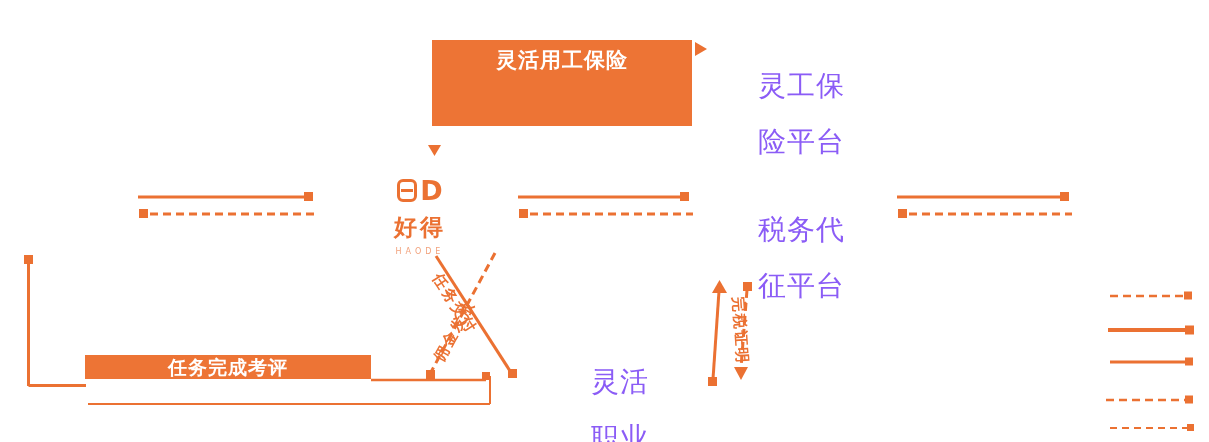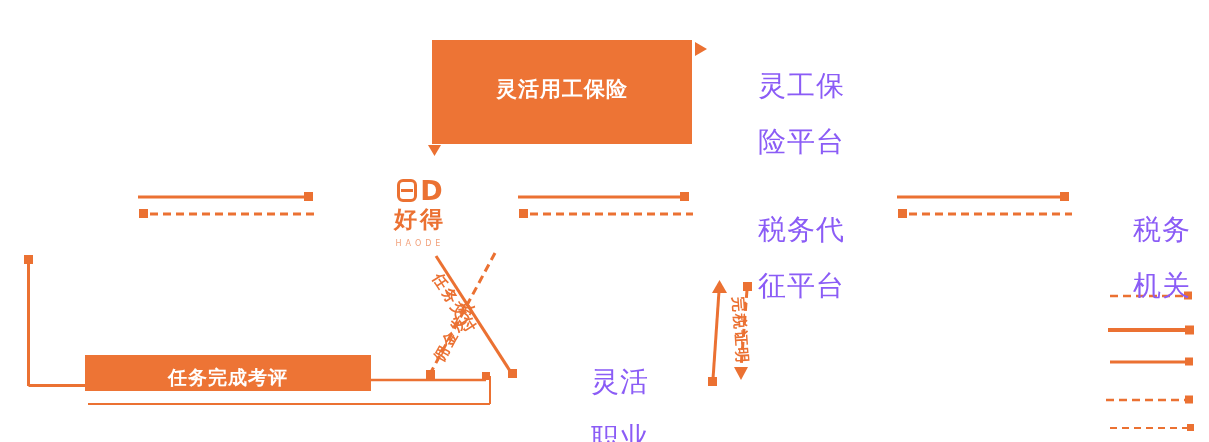--- a/index.html
+++ b/index.html
@@ -12,40 +12,40 @@
     position:absolute; color:#8b5cf6; font-weight:normal; font-size:28px;
     line-height:28px; letter-spacing:1px; white-space:pre-line;
   }
   .node .nline { display:block; }
   .node-center { text-align:center; }
   .obox {
     position:absolute; background:#ED7435; color:#ffffff; font-weight:bold;
     letter-spacing:1px;
   }
   .insurance-box {
-    left:432px; top:40px; width:260px; height:104px;
-    font-size:21px; text-align:center; box-sizing:border-box; padding-top:35px;
+    left:432px; top:40px; width:260px; height:86px;
+    font-size:21px; text-align:center; box-sizing:border-box; padding-top:6px;
   }
   .evaluation-box {
-    left:85px; top:355px; width:286px; height:36px; font-size:19px;
-    display:flex; align-items:flex-end; justify-content:center;
+    left:85px; top:355px; width:286px; height:24px; font-size:19px;
+    display:flex; align-items:flex-start; justify-content:center;
   }
   .rot-label {
     position:absolute; color:#EB7132; font-weight:bold; font-size:15px;
     letter-spacing:2px; white-space:nowrap; transform-origin:0 0;
   }
   .rot-a { left:444px; top:270px; transform:rotate(57deg); }
   .rot-b { left:430px; top:356px; transform:rotate(-61deg); }
   .rot-c { left:747px; top:296px; transform:rotate(86deg); }
   .logo { position:absolute; left:386px; top:175px; width:68px; text-align:center; color:#EB7132; }
   .logo-mark { display:flex; align-items:center; justify-content:center; gap:3px; height:30px; }
   .logo-bracket { width:20px; height:23px; border:3.5px solid #EB7132; border-radius:6px; position:relative; box-sizing:border-box; }
   .logo-bracket::after { content:""; position:absolute; left:1px; right:1px; top:50%; margin-top:-1.5px; height:3px; background:#EB7132; }
   .logo-d { font-size:27px; font-weight:bold; line-height:1; }
-  .logo-name { font-size:23px; font-weight:bold; letter-spacing:3px; margin-top:2px; line-height:24px; }
+  .logo-name { font-size:23px; font-weight:bold; letter-spacing:3px; margin-top:10px; line-height:24px; }
   .logo-latin { font-size:8px; letter-spacing:4px; color:#F2A27C; line-height:9px;margin-top:8px; }
 </style>
 </head>
 <body>
 
 <div class="canvas">
 
   <svg class="wires" width="1209" height="442" viewBox="0 0 1209 442">
     <g stroke="#EB7132" fill="#EB7132">
 
@@ -122,24 +122,20 @@
   <div class="node" style="left:758px; top:44px;">
     <span class="nline">灵工保</span>
     <span class="nline">险平台</span>
   </div>
 
   <div class="node" style="left:758px; top:188px;">
     <span class="nline">税务代</span>
     <span class="nline">征平台</span>
   </div>
 
-  <div class="node" style="left:1133px; top:188px;">
-    <span class="nline">税务</span>
-    <span class="nline">机关</span>
-  </div>
 
   <div class="node node-center" style="left:585px; top:340px; width:70px;">
     <span class="nline">灵活</span>
     <span class="nline">职业者</span>
   </div>
 
   <div class="rot-label rot-a">任务交付</div>
   <div class="rot-label rot-b">佣金发放</div>
   <div class="rot-label rot-c">完税证明</div>
 

